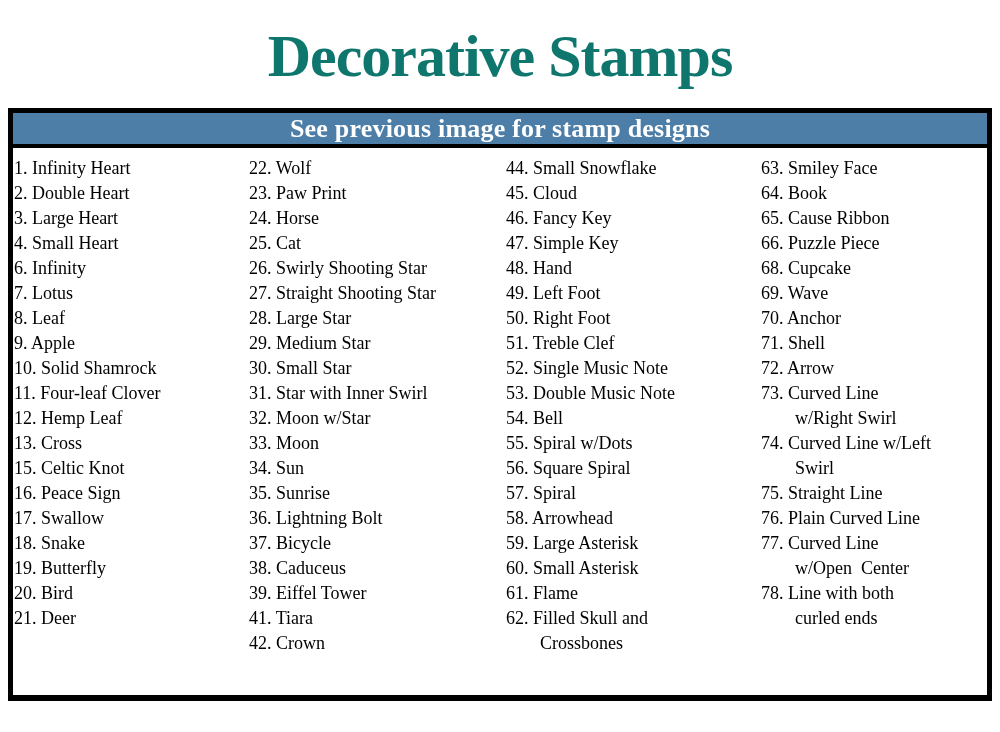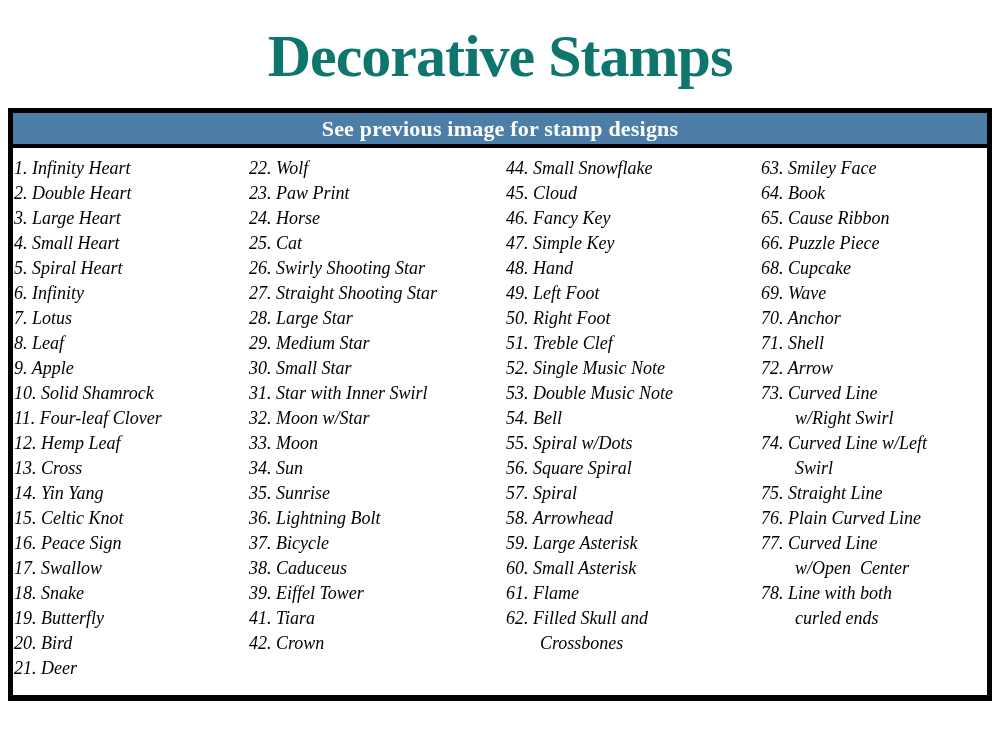--- a/index.html
+++ b/index.html
@@ -28,32 +28,31 @@
     background: #ffffff;
   }
   .banner {
     height: 35px;
     border-bottom: 4px solid #000000;
     display: flex;
     align-items: center;
     justify-content: center;
   }
   .banner-text {
-    font-size: 22px;
+    font-size: 26px;
     font-weight: bold;
     letter-spacing: 0.2px;
   }
   .list {
     display: grid;
     grid-template-columns: 235px 257px 255px 1fr;
     padding: 8px 12px 14px 1px;
     height: 547px;
     font-size: 18px;
     line-height: 25px;
-    font-style: italic;
   }
   .col { overflow: hidden; }
   .item {
     padding-left: 34px;
     text-indent: -34px;
   }
   .item .label { white-space: pre-wrap; }
 </style>
 </head>
 <body>
@@ -63,30 +62,28 @@
 <div class="box">
   <div class="banner" style="background: rgb(77, 126, 168); color: rgb(255, 255, 255);">
     <span class="banner-text">See previous image for stamp designs</span>
   </div>
   <div class="list">
     <div class="col">
         <div class="item"><span class="num">1.</span> <span class="label">Infinity Heart</span></div>
         <div class="item"><span class="num">2.</span> <span class="label">Double Heart</span></div>
         <div class="item"><span class="num">3.</span> <span class="label">Large Heart</span></div>
         <div class="item"><span class="num">4.</span> <span class="label">Small Heart</span></div>
-        <div class="item"><span class="num">5.</span> <span class="label">Spiral Heart</span></div>
         <div class="item"><span class="num">6.</span> <span class="label">Infinity</span></div>
         <div class="item"><span class="num">7.</span> <span class="label">Lotus</span></div>
         <div class="item"><span class="num">8.</span> <span class="label">Leaf</span></div>
         <div class="item"><span class="num">9.</span> <span class="label">Apple</span></div>
         <div class="item"><span class="num">10.</span> <span class="label">Solid Shamrock</span></div>
         <div class="item"><span class="num">11.</span> <span class="label">Four-leaf Clover</span></div>
         <div class="item"><span class="num">12.</span> <span class="label">Hemp Leaf</span></div>
         <div class="item"><span class="num">13.</span> <span class="label">Cross</span></div>
-        <div class="item"><span class="num">14.</span> <span class="label">Yin Yang</span></div>
         <div class="item"><span class="num">15.</span> <span class="label">Celtic Knot</span></div>
         <div class="item"><span class="num">16.</span> <span class="label">Peace Sign</span></div>
         <div class="item"><span class="num">17.</span> <span class="label">Swallow</span></div>
         <div class="item"><span class="num">18.</span> <span class="label">Snake</span></div>
         <div class="item"><span class="num">19.</span> <span class="label">Butterfly</span></div>
         <div class="item"><span class="num">20.</span> <span class="label">Bird</span></div>
         <div class="item"><span class="num">21.</span> <span class="label">Deer</span></div>
       </div>
     <div class="col">
         <div class="item"><span class="num">22.</span> <span class="label">Wolf</span></div>

